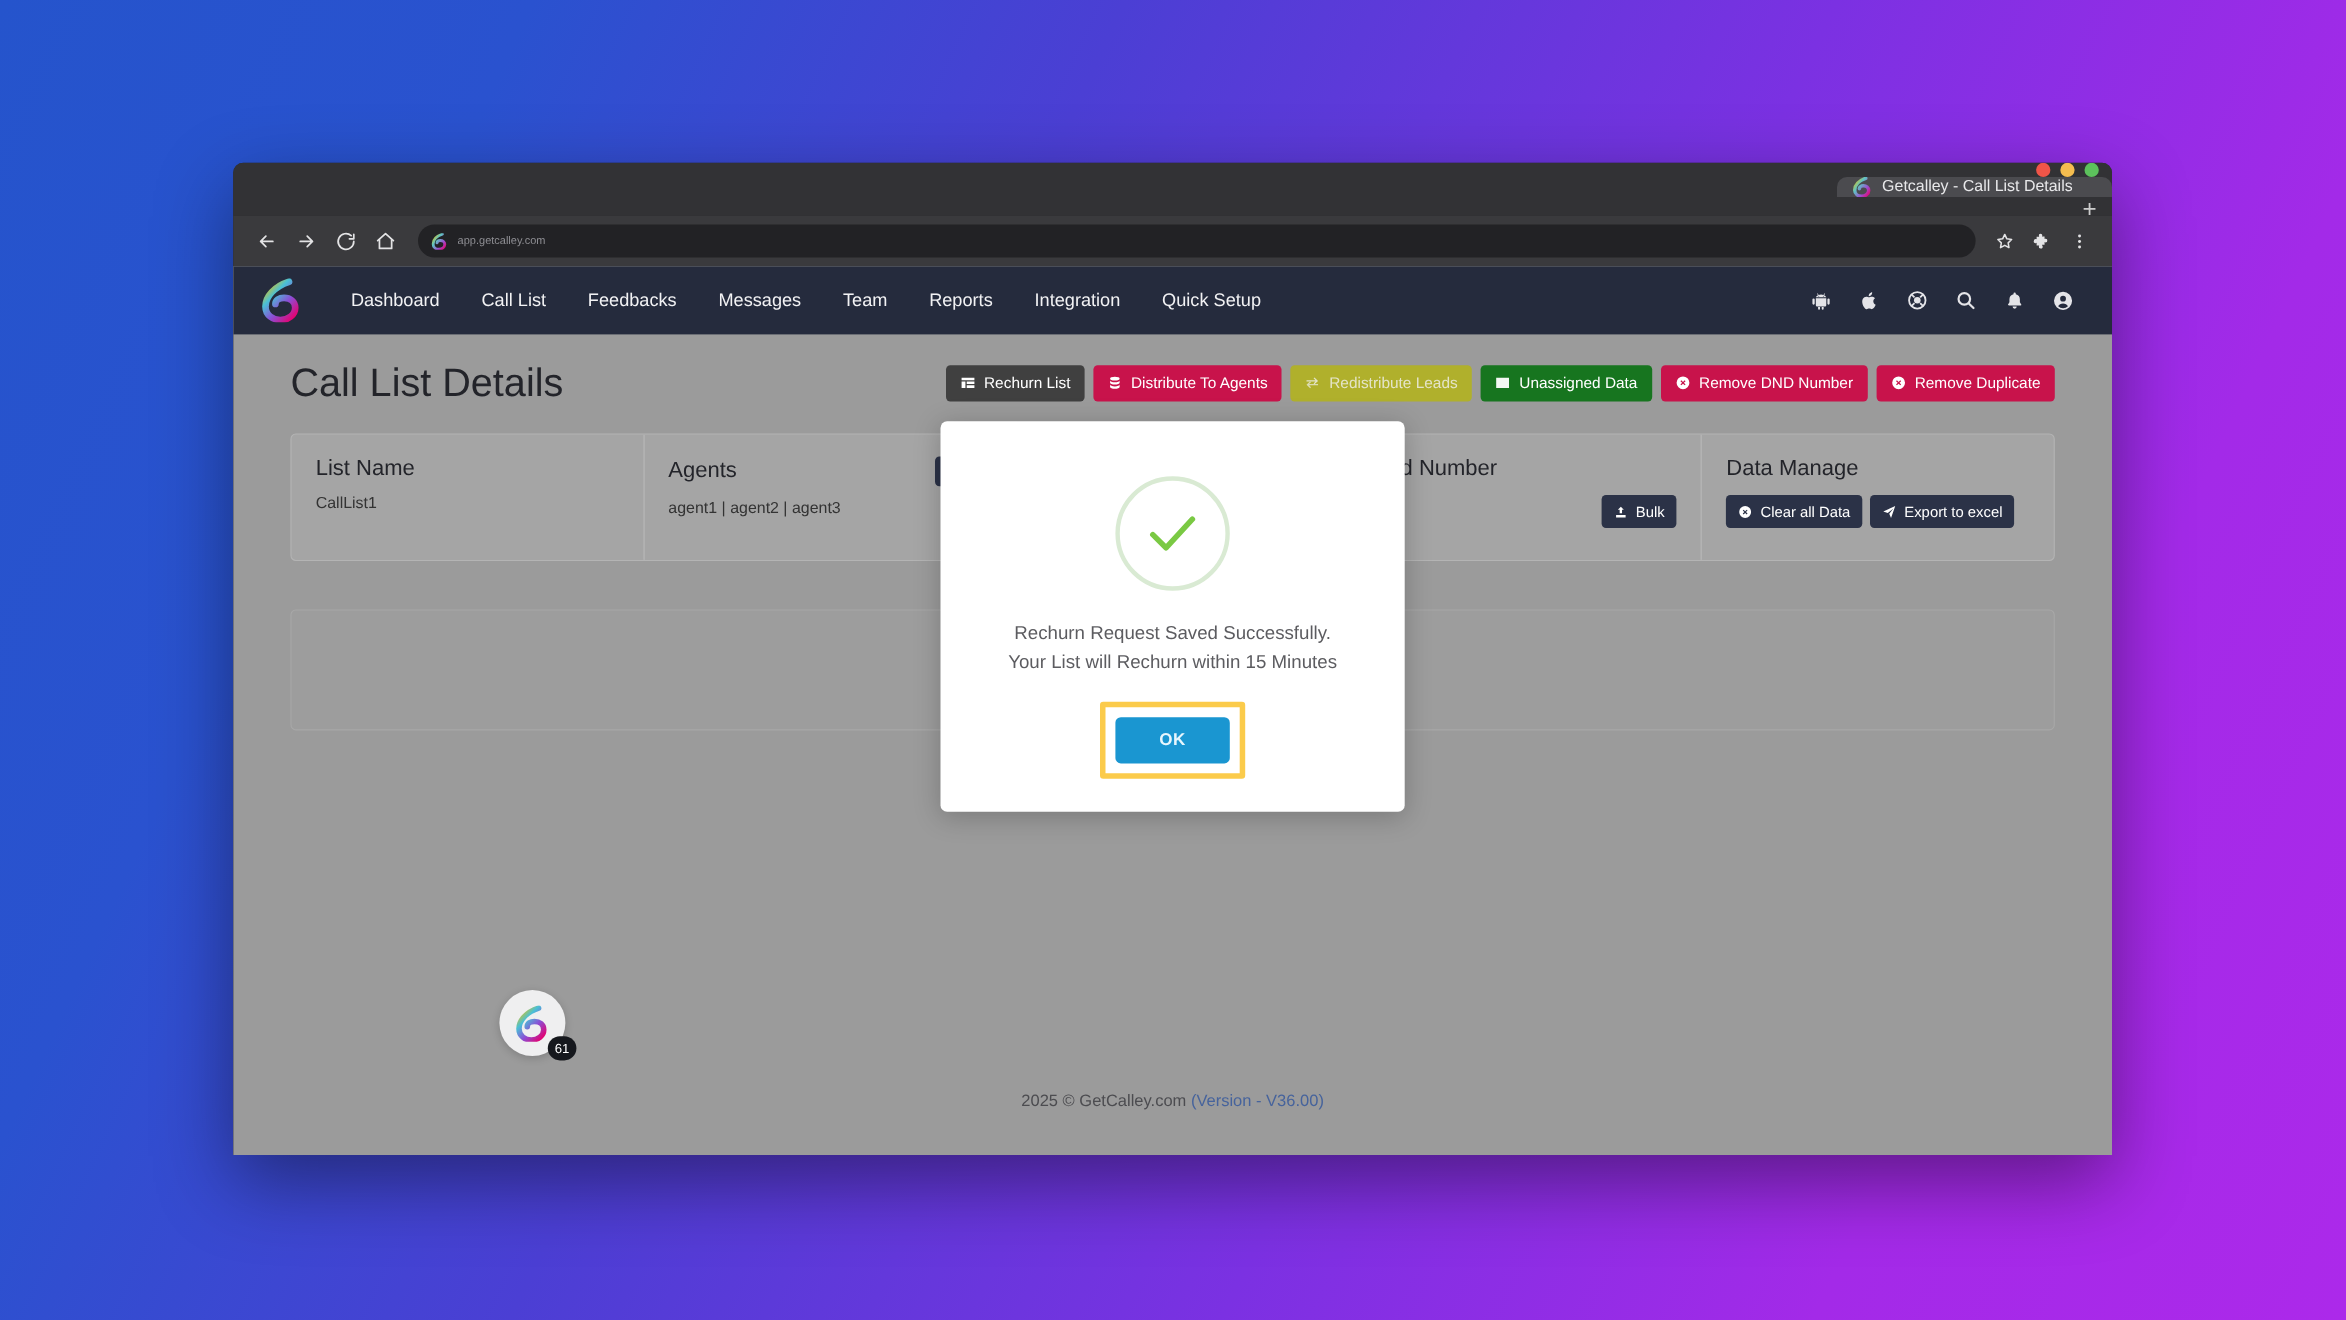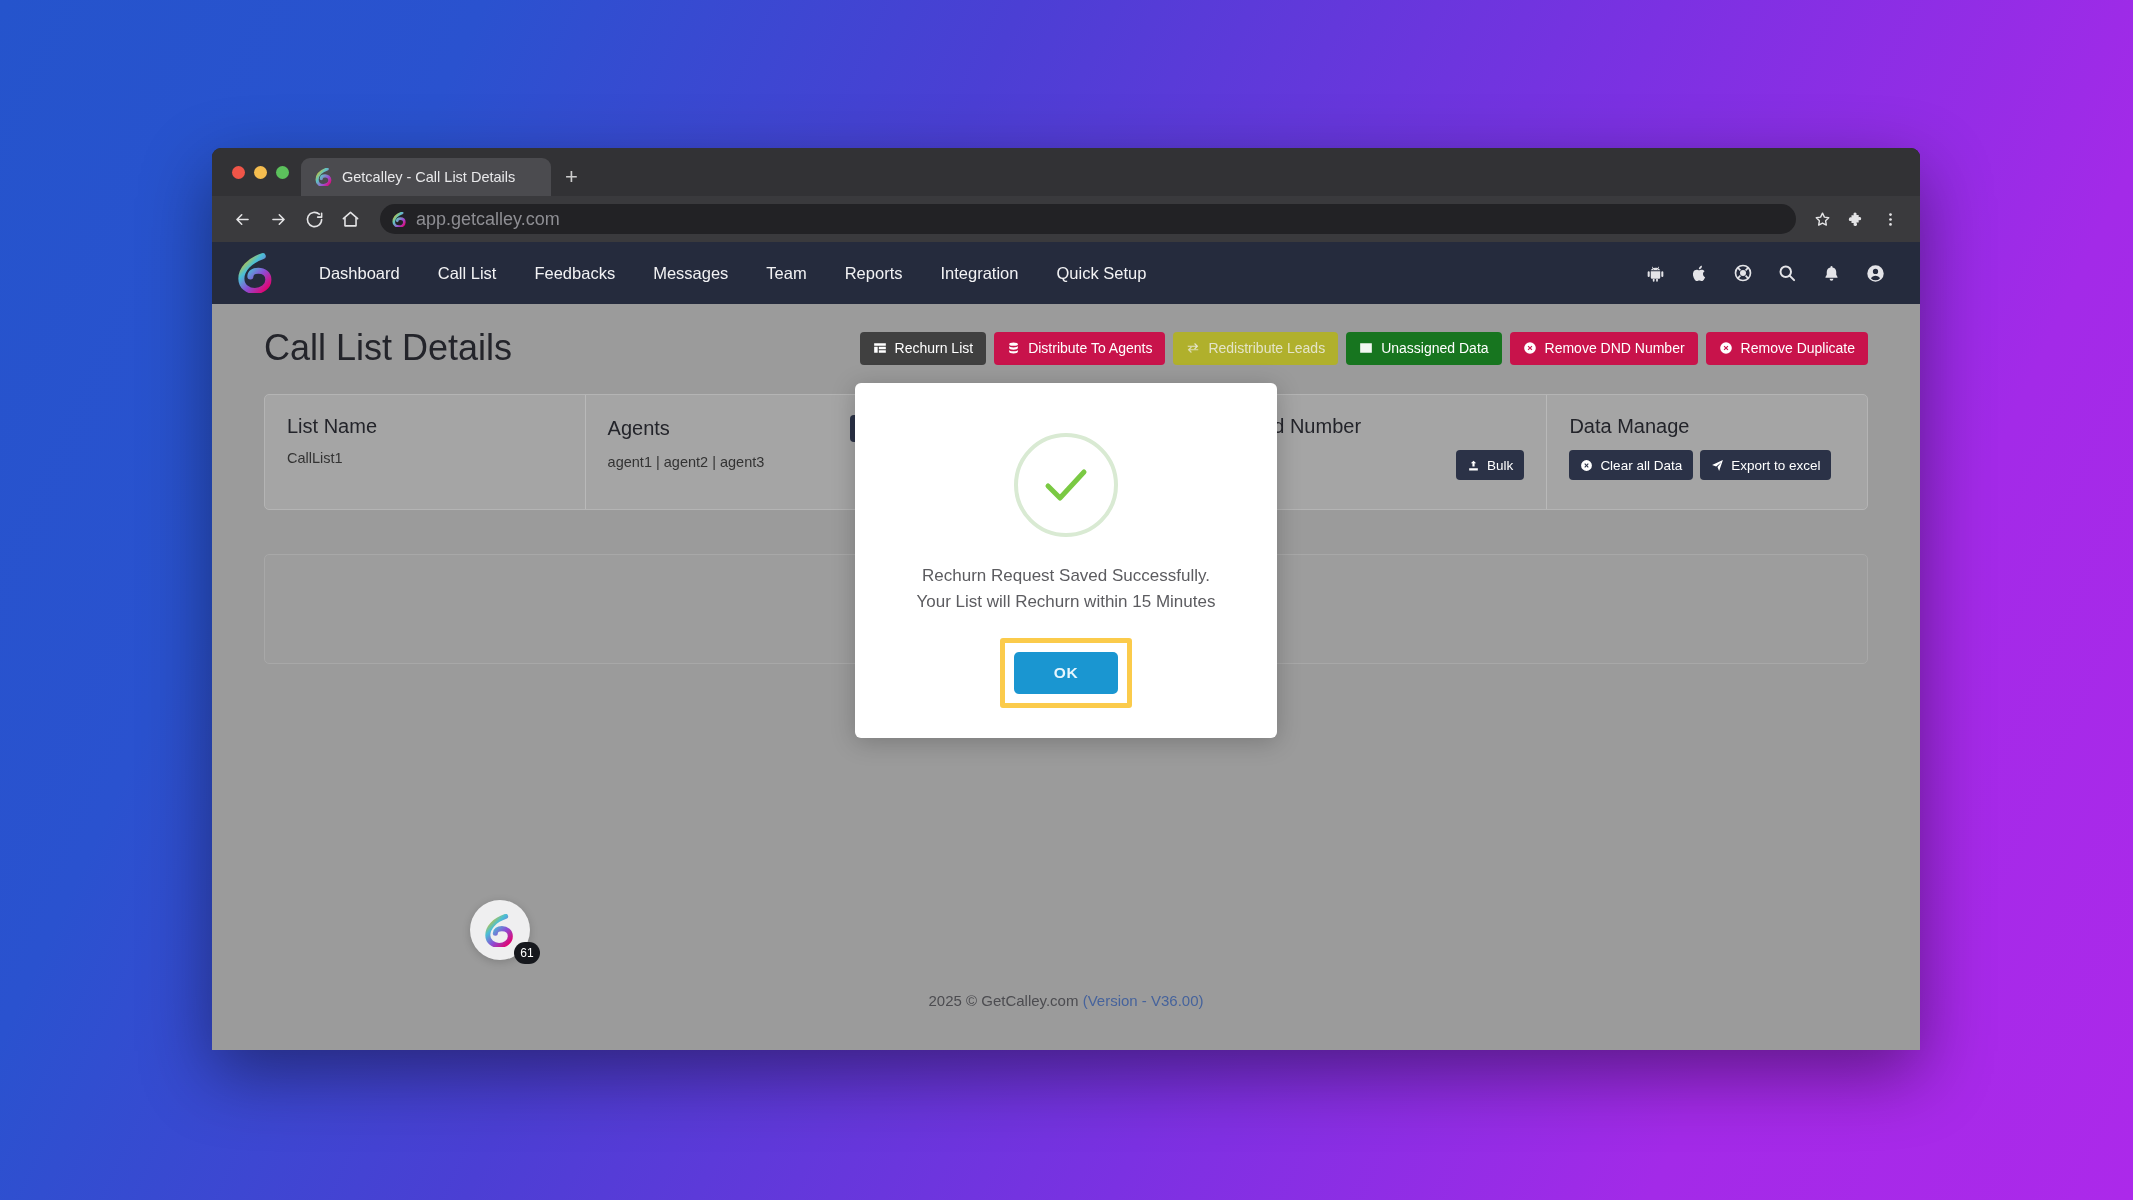--- a/index.html
+++ b/index.html
@@ -36,20 +36,21 @@
   }
 
   
   .tab-strip {
     height: 48px;
     background: #323235;
     display: flex;
     align-items: flex-end;
     padding-left: 14px;
     position: relative;
+    flex-direction: column;
   }
   .traffic-lights {
     display: flex;
     align-items: center;
     gap: 9px;
     height: 48px;
     padding: 0 12px 0 6px;
   }
   .tl-dot { width: 13px; height: 13px; border-radius: 50%; }
   .tl-red { background: #f05548; }
@@ -111,21 +112,21 @@
     background: #222225;
     border-radius: 15px;
     display: flex;
     align-items: center;
     padding: 0 12px;
     gap: 9px;
     min-width: 0;
   }
   .omni-favicon { width: 15px; height: 15px; flex: none; }
   .omni-url {
-    font-size: 18px;
+    font-size: 10px;
     color: #8e8e93;
     white-space: nowrap;
     overflow: hidden;
     text-overflow: ellipsis;
   }
   .toolbar-icons {
     display: flex;
     align-items: center;
     gap: 2px;
     margin-left: 6px;
@@ -278,21 +279,21 @@
     bottom: 41px;
     text-align: center;
     font-size: 15px;
     color: #4c4c50;
   }
   .version-link { color: #46639c; }
 
   
   .chat-widget {
     position: absolute;
-    left: 258px;
+    left: 242px;
     bottom: 90px;
     width: 60px; height: 60px;
   }
   .chat-bubble {
     width: 60px; height: 60px;
     border-radius: 50%;
     background: #efeff0;
     display: flex;
     align-items: center;
     justify-content: center;

